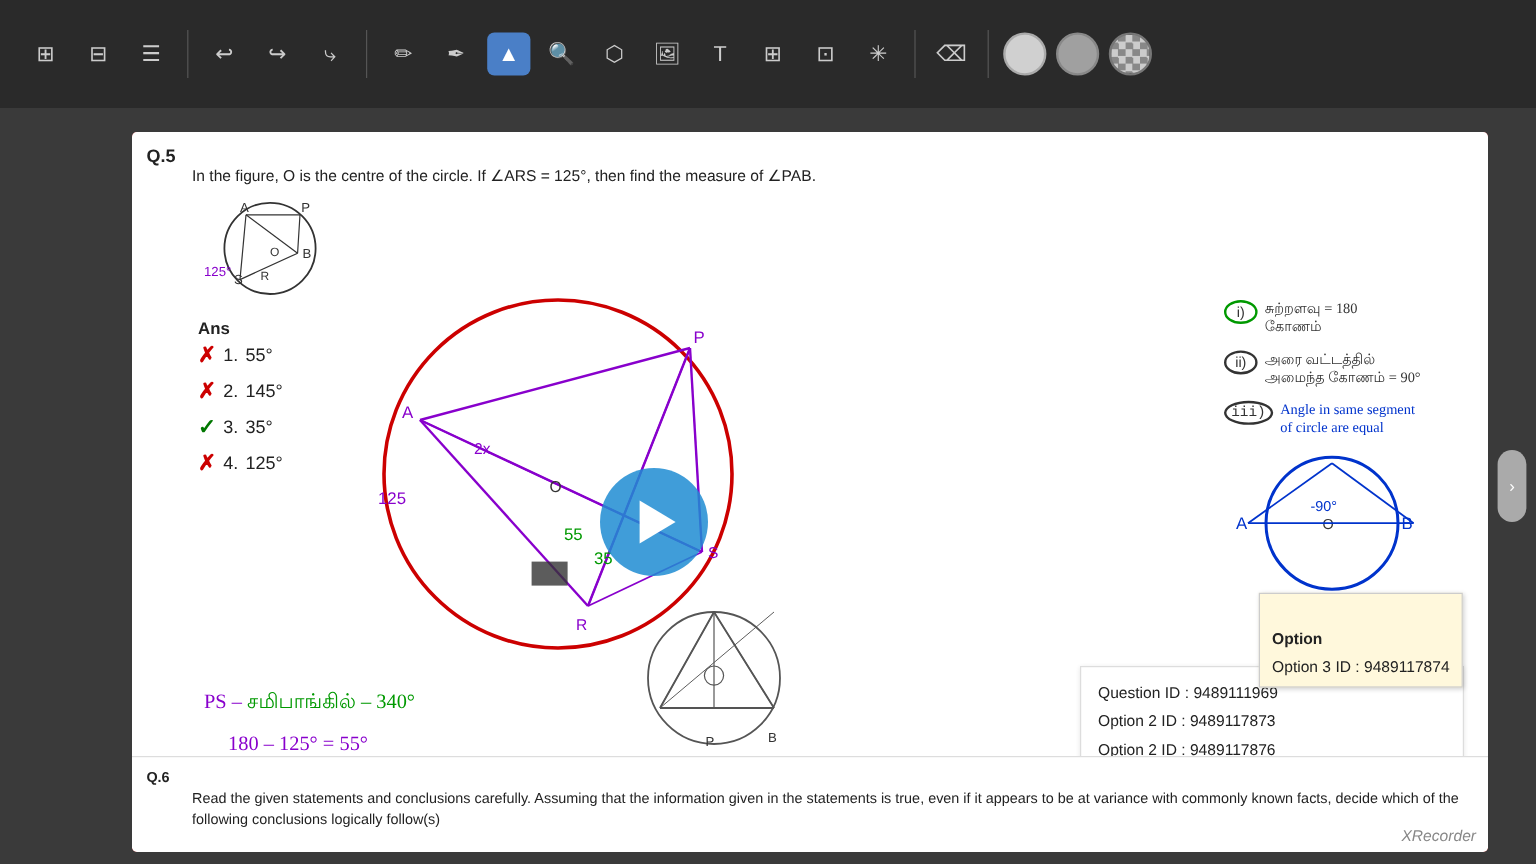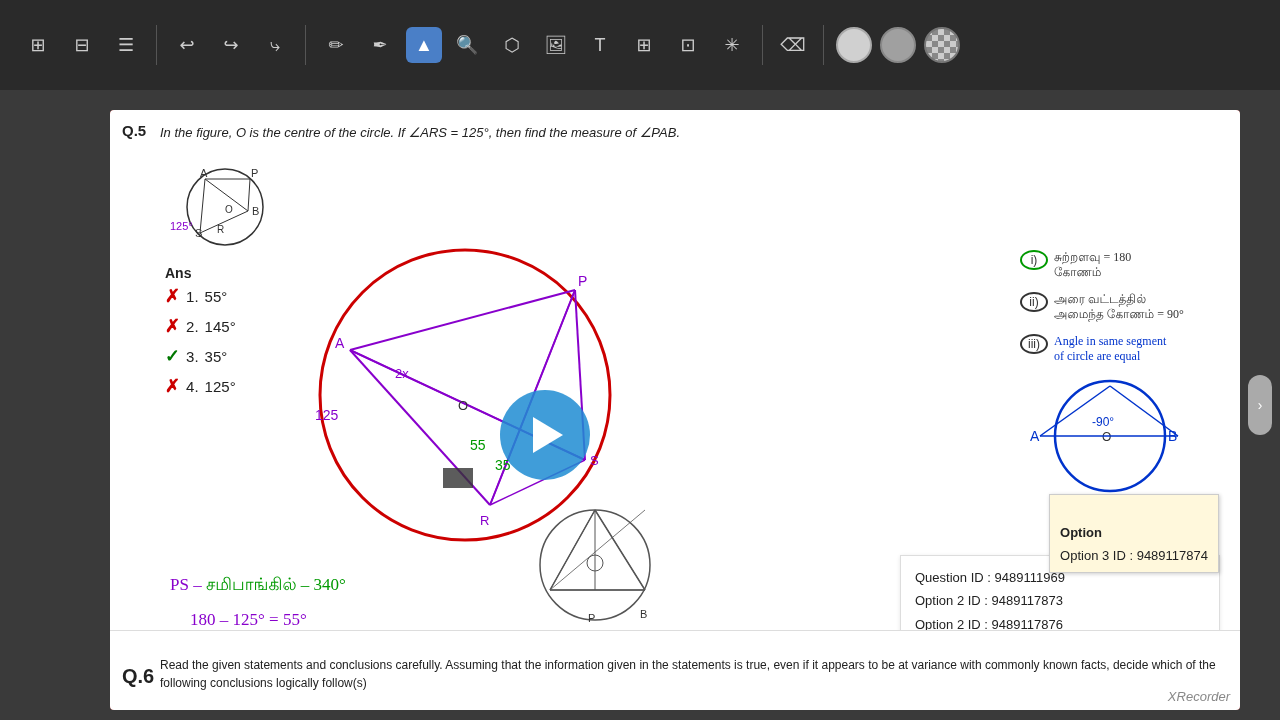--- a/index.html
+++ b/index.html
@@ -113,27 +113,26 @@
       position: absolute;
       top: 12px;
       left: 12px;
       font-weight: bold;
       font-size: 15px;
       color: #222;
     }
 
     .question-text {
       position: absolute;
-      top: 14px;
+      top: 28px;
       left: 50px;
       right: 10px;
       font-size: 13px;
       color: #222;
       line-height: 1.4;
-      font-style: italic;
     }
 
     
     .small-diagram {
       position: absolute;
       top: 45px;
       left: 55px;
       width: 120px;
       height: 100px;
     }
@@ -244,23 +243,22 @@
       background: white;
       padding: 8px 12px 8px 50px;
       border-top: 1px solid #ddd;
     }
 
     .q6-number {
       position: absolute;
       left: 12px;
       top: 10px;
       font-weight: bold;
-      font-size: 20px;
-      color: #222;
-      margin-top: 24px;
+      font-size: 12px;
+      color: #222;
     }
     .q6-text {
       font-size: 12px;
       color: #222;
       line-height: 1.5;
       margin-top: 17px;
     }
 
     
     .side-scroll {
@@ -437,21 +435,21 @@
 
         <div style="display:flex; align-items:flex-start; margin-bottom:12px; gap:6px;">
           <span style="display:inline-block; border:2px solid #333; border-radius:50%; padding:1px 4px; font-size:12px; color:#333; min-width:28px; text-align:center;">ii)</span>
           <div style="font-family:'Comic Sans MS',cursive; font-size:12px; color:#333;">
             <div>அரை வட்டத்தில்</div>
             <div>அமைந்த கோணம் = 90°</div>
           </div>
         </div>
 
         <div style="display:flex; align-items:flex-start; margin-bottom:12px; gap:6px;">
-          <span style="display:inline-block; border:2px solid #333; border-radius:50%; padding:1px 4px; font-size:12px; color:#333; min-width:28px; text-align:center;">iii)</span>
+          <span style="display:inline-block; border:2px solid #333; border-radius:50%; padding:1px 4px; font-size:12px; color:#333; min-width:28px; text-align:center;font-family:Liberation Mono, monospace;">iii)</span>
           <div style="font-family:'Comic Sans MS',cursive; font-size:12px; color:#0033cc;">
             <div>Angle in same segment</div>
             <div>of circle are equal</div>
           </div>
         </div>
 
         <div style="margin-top:10px;">
           <svg width="180" height="130" viewBox="0 0 180 130">
             <text x="10" y="65" font-size="14" fill="#0033cc">A</text>
             <circle cx="90" cy="60" r="55" fill="none" stroke="#0033cc" stroke-width="2.5"></circle>

